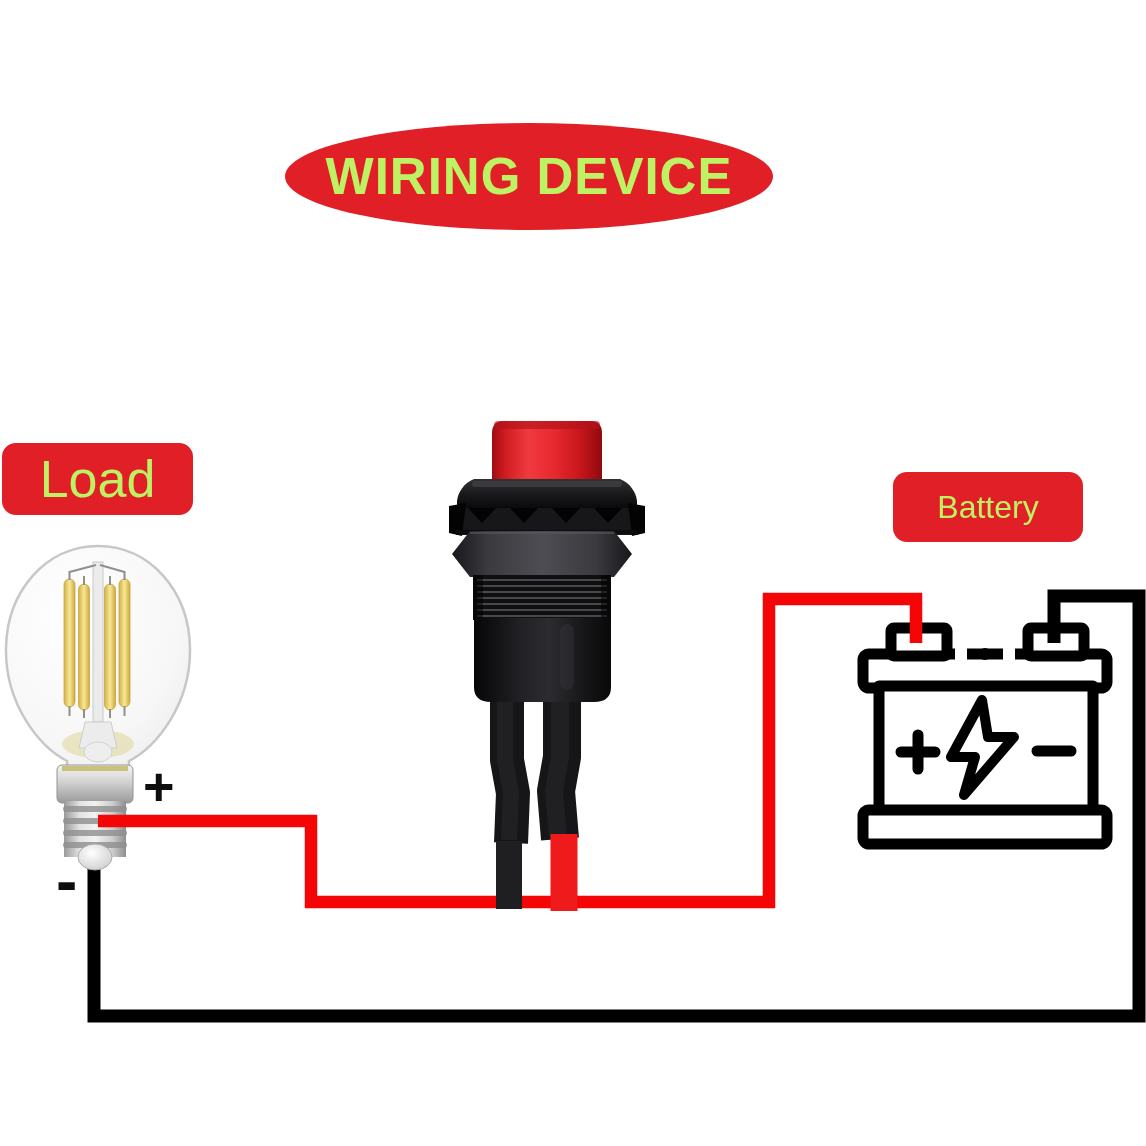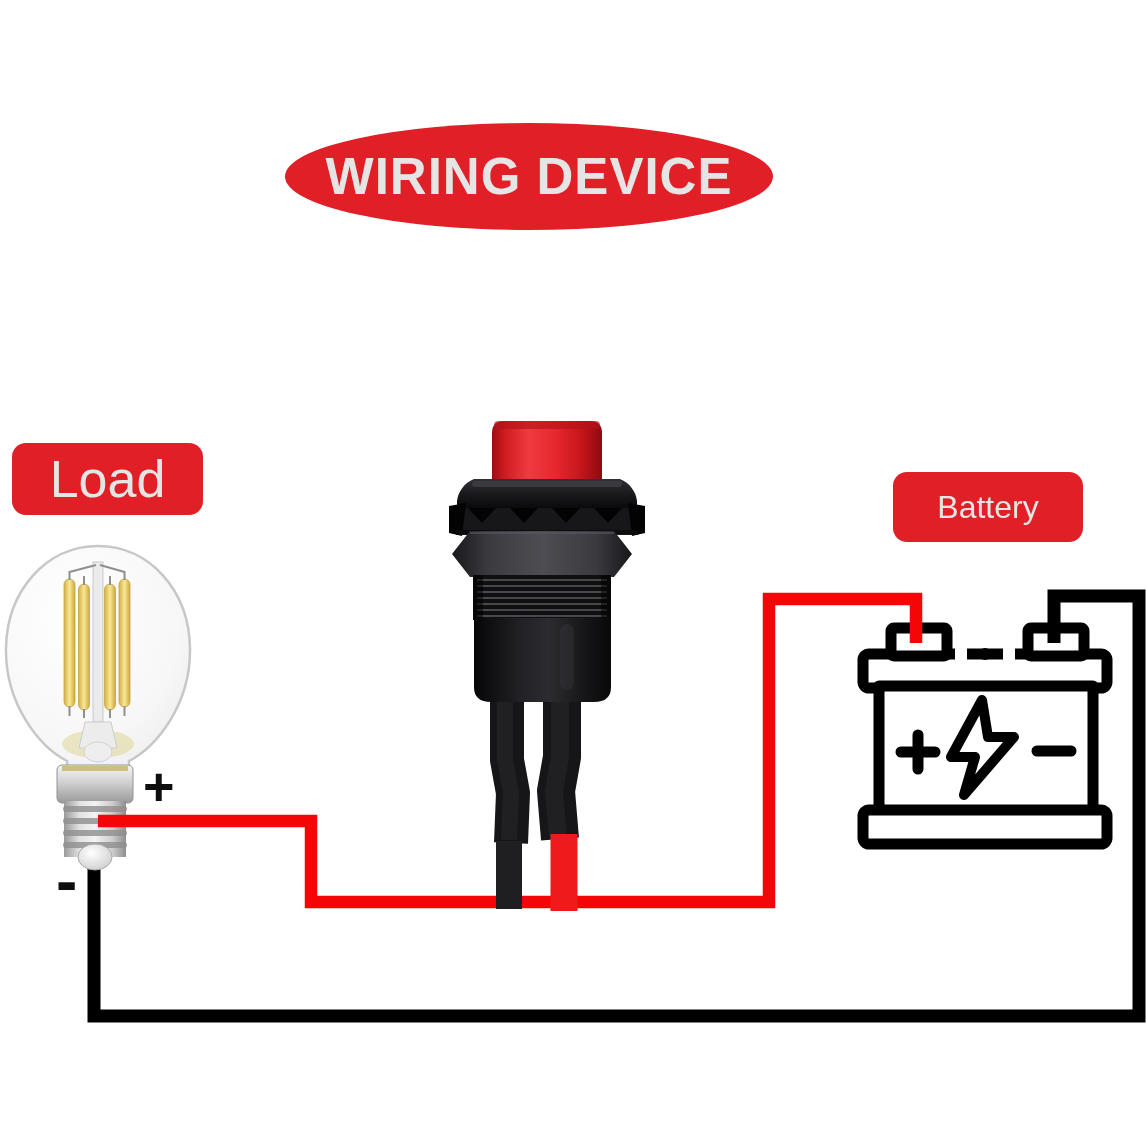--- a/index.html
+++ b/index.html
@@ -1,23 +1,23 @@
 <!DOCTYPE html>
 <html><head>
 <meta charset="utf-8">
 <style>
   html,body{margin:0;padding:0;background:#fff;}
   .canvas{position:relative;width:1146px;height:1146px;background:#ffffff;overflow:hidden;
           font-family:"Liberation Sans",sans-serif;}
   .svg-layer{position:absolute;left:0;top:0;width:1146px;height:1146px;}
   .red-pill{position:absolute;display:flex;align-items:center;justify-content:center;
-            background:#e01f26;color:#e5e5e5;}
+            background:#e01f26;color:#bef264;}
   .title-oval{left:285px;top:123px;width:488px;height:107px;border-radius:50%;
               font-size:51px;font-weight:bold;letter-spacing:1px;}
-  .load-label{left:12px;top:443px;width:191px;height:72px;border-radius:14px;font-size:52px;}
+  .load-label{left:2px;top:443px;width:191px;height:72px;border-radius:14px;font-size:52px;}
   .battery-label{left:893px;top:472px;width:190px;height:70px;border-radius:14px;font-size:32px;}
   .polarity{font-weight:bold;fill:#0e0e0e;font-family:"Liberation Sans",sans-serif;}
 </style>
 </head>
 <body>
 
 <div class="canvas">
 
   <svg class="svg-layer" viewBox="0 0 1146 1146">
     <defs>

